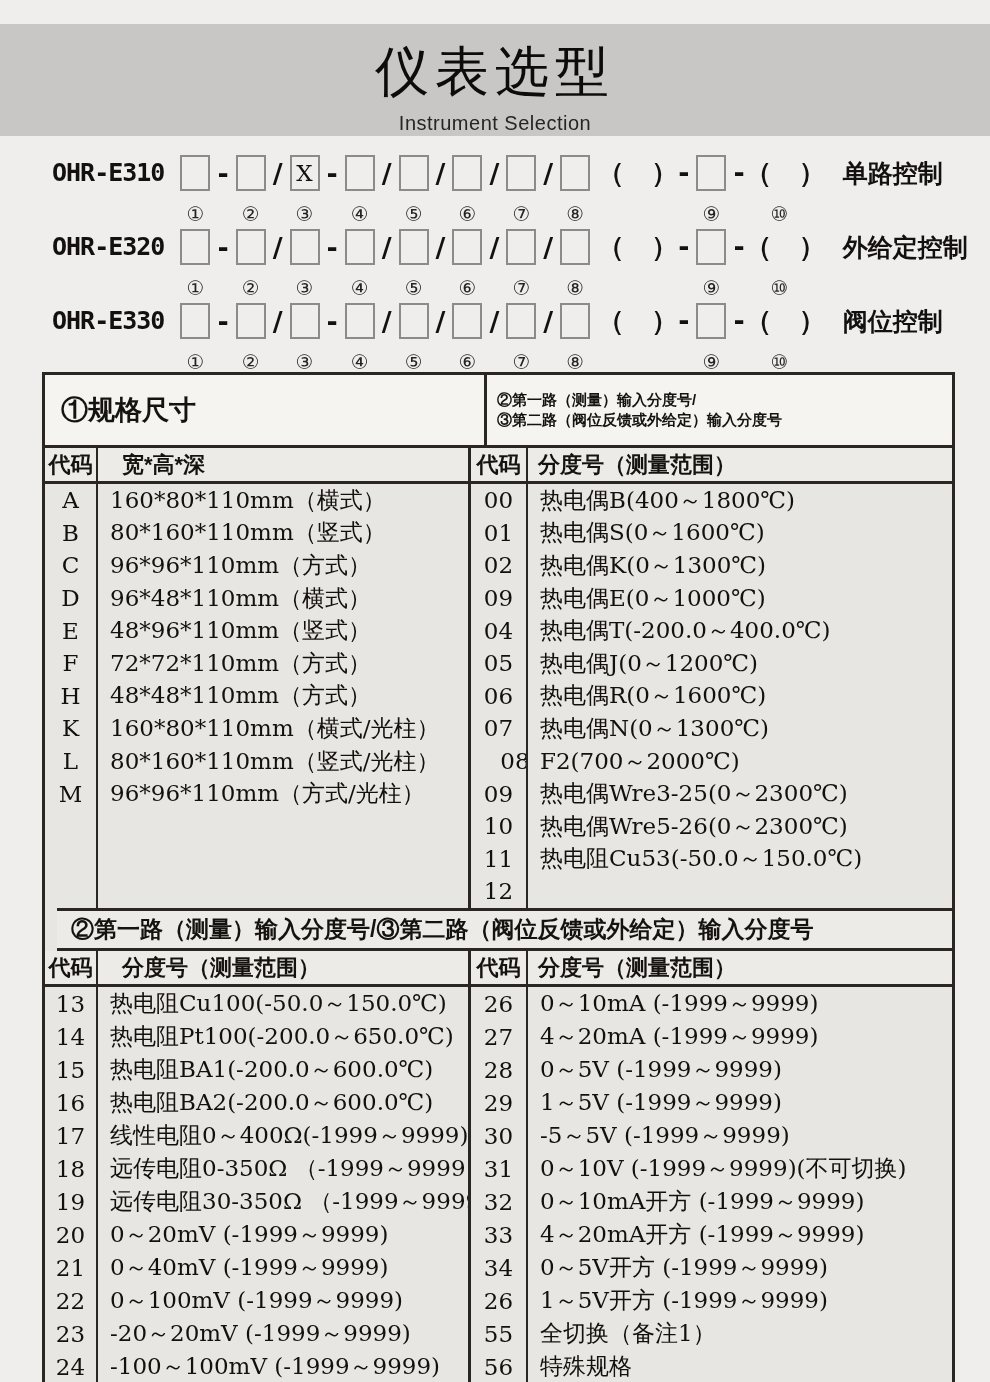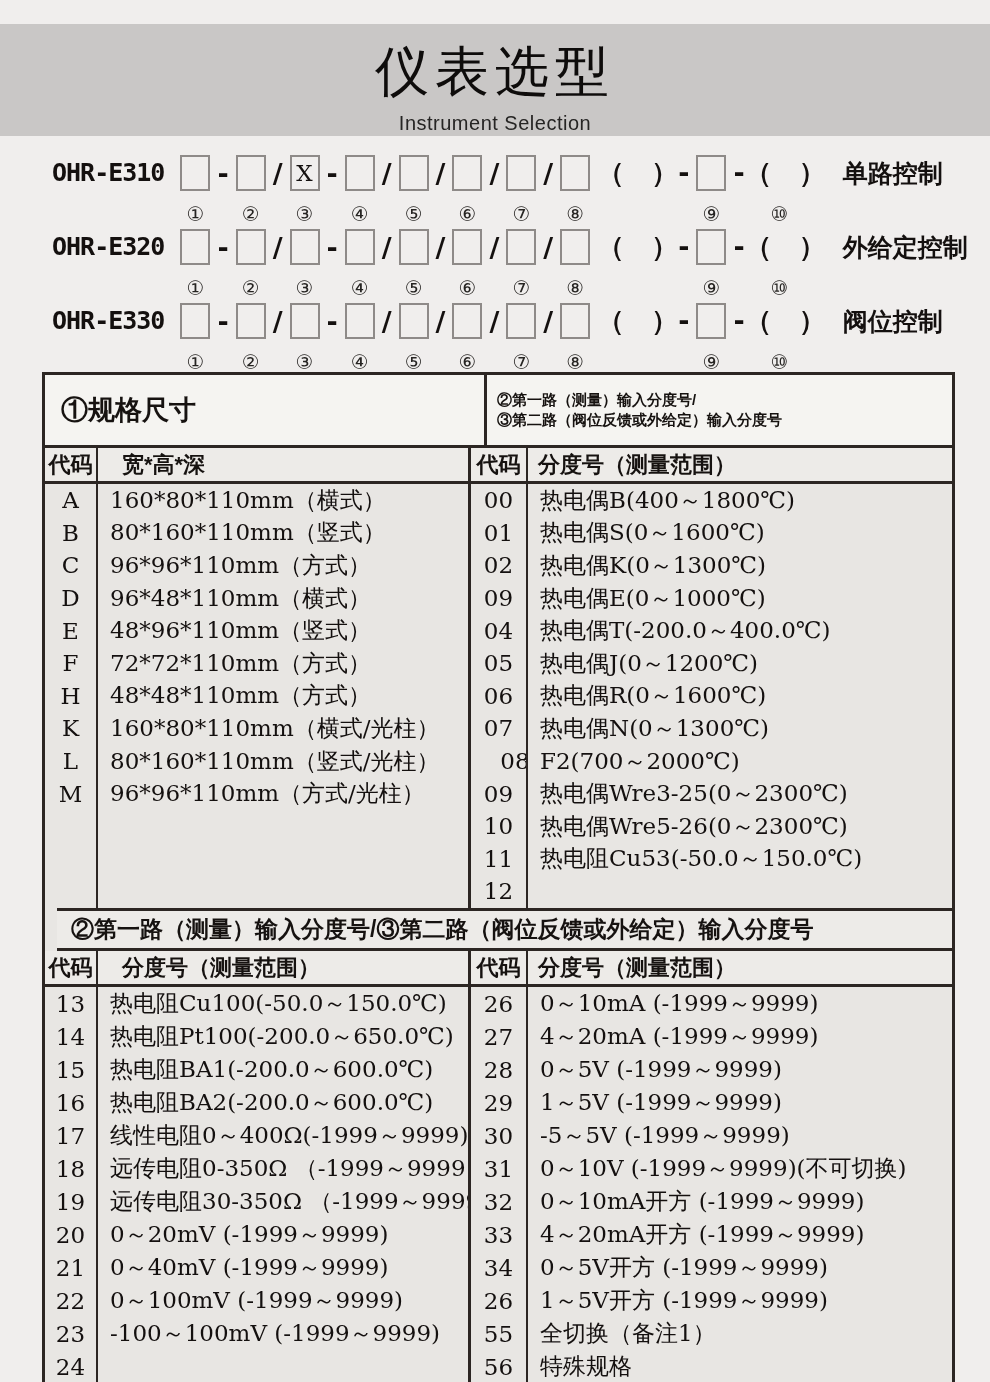--- a/index.html
+++ b/index.html
@@ -509,20 +509,21 @@
           <div class="cell desc" style="height: 33px;">热电阻Cu100(-50.0～150.0℃)</div>
           <div class="cell desc" style="height: 33px;">热电阻Pt100(-200.0～650.0℃)</div>
           <div class="cell desc" style="height: 33px;">热电阻BA1(-200.0～600.0℃)</div>
           <div class="cell desc" style="height: 33px;">热电阻BA2(-200.0～600.0℃)</div>
           <div class="cell desc" style="height: 33px;">线性电阻0～400Ω(-1999～9999)</div>
           <div class="cell desc" style="height: 33px;">远传电阻0-350Ω （-1999～9999）</div>
           <div class="cell desc" style="height: 33px;">远传电阻30-350Ω （-1999～9999）</div>
           <div class="cell desc" style="height: 33px;">0～20mV (-1999～9999)</div>
           <div class="cell desc" style="height: 33px;">0～40mV (-1999～9999)</div>
           <div class="cell desc" style="height: 33px;">0～100mV (-1999～9999)</div>
+          <div class="cell desc" style="height: 33px;">-20～20mV (-1999～9999)</div>
           <div class="cell desc" style="height: 33px;">-100～100mV (-1999～9999)</div>
         </div>
       <div class="col col-code2">
           <div class="cell code" style="height: 33px;">26</div>
           <div class="cell code" style="height: 33px;">27</div>
           <div class="cell code" style="height: 33px;">28</div>
           <div class="cell code" style="height: 33px;">29</div>
           <div class="cell code" style="height: 33px;">30</div>
           <div class="cell code" style="height: 33px;">31</div>
           <div class="cell code" style="height: 33px;">32</div>

